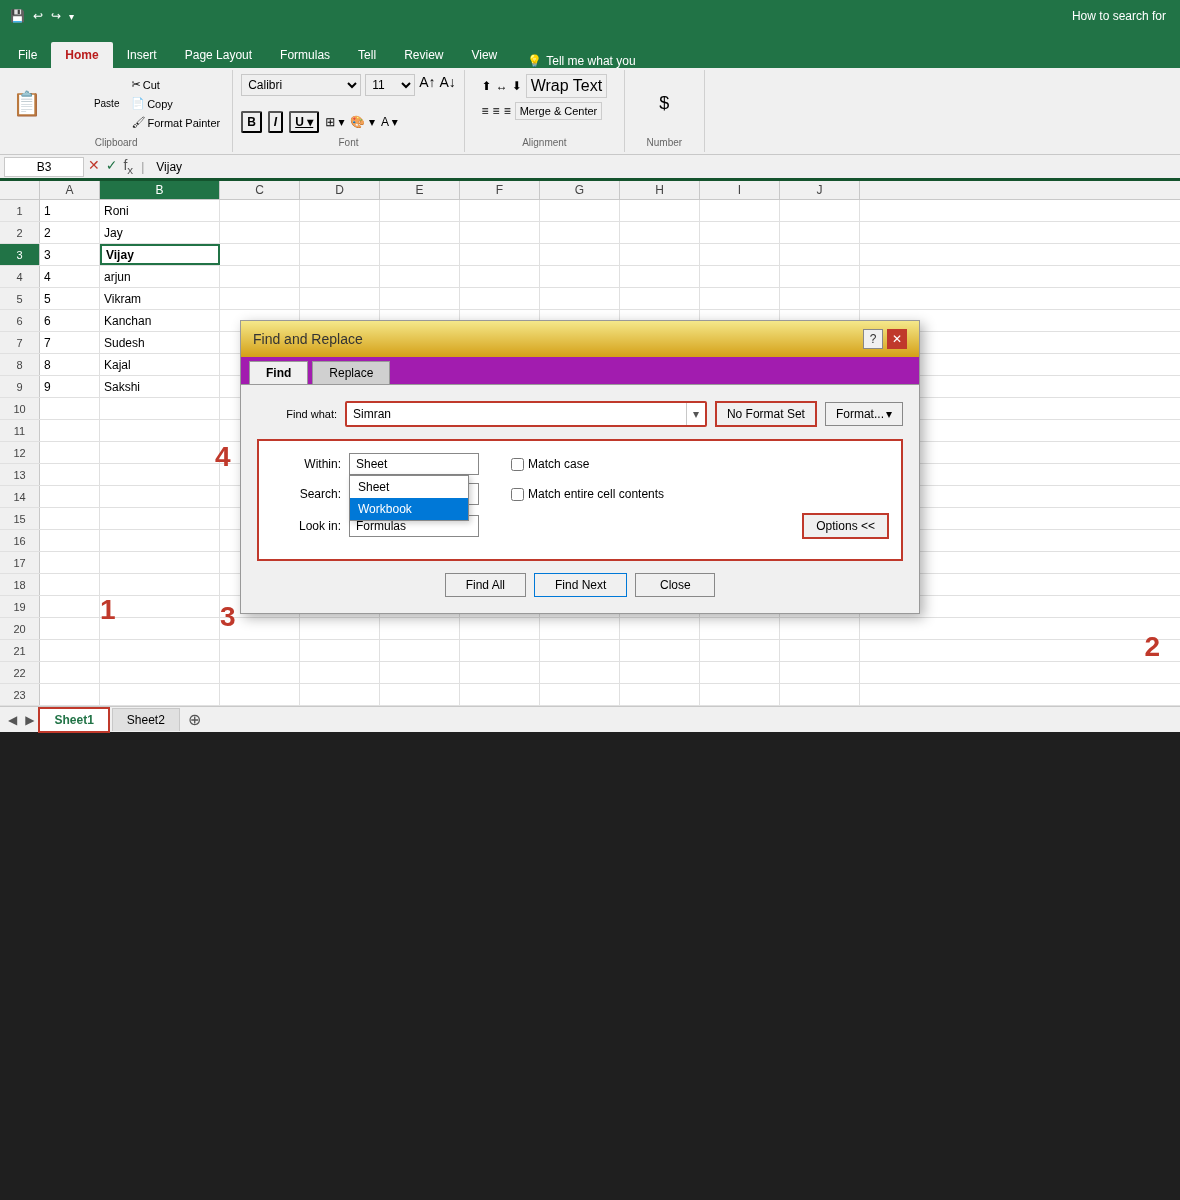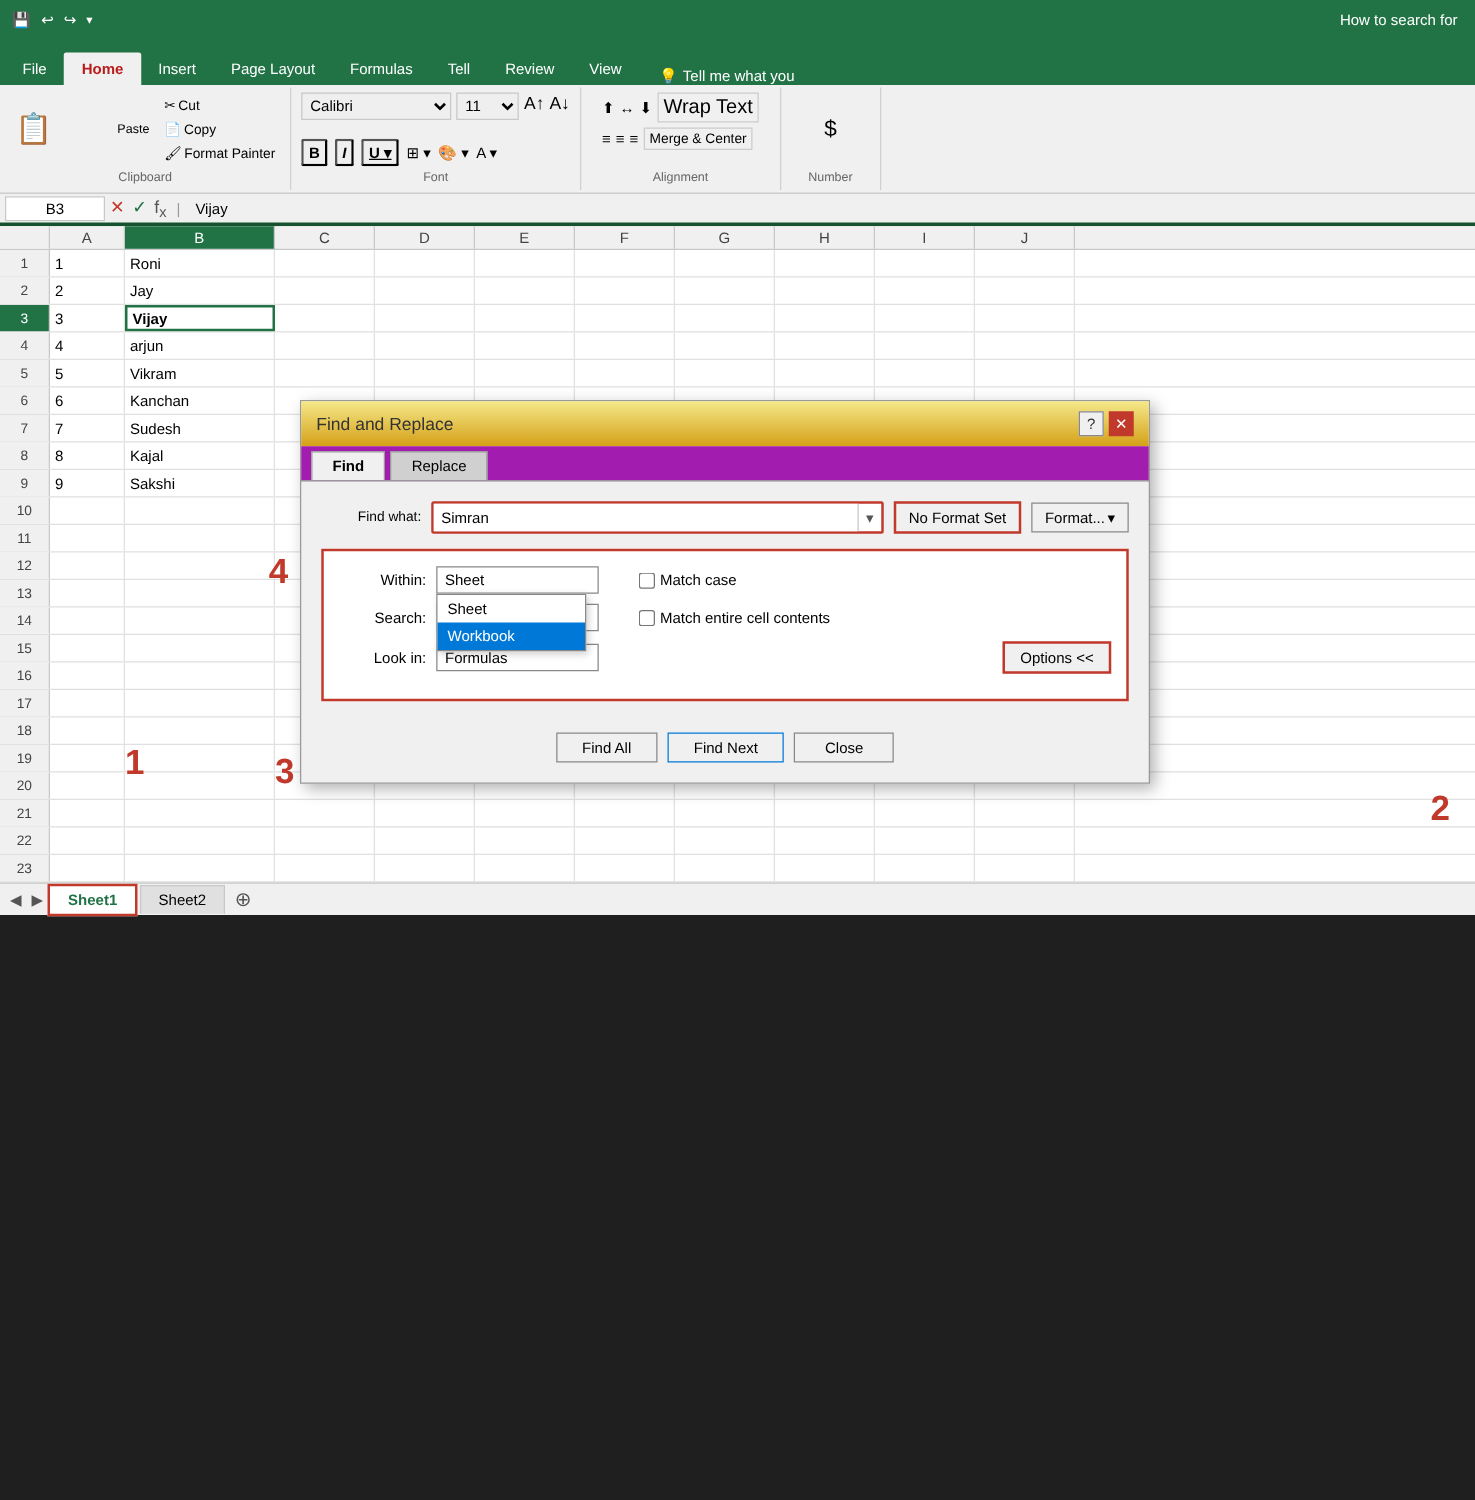--- a/index.html
+++ b/index.html
@@ -378,21 +378,21 @@
       display: flex;
       align-items: center;
       gap: 4px;
       font-size: 12px;
     }
 
     .dialog-buttons {
       display: flex;
       justify-content: center;
       gap: 8px;
-      margin-top: 25px;
+      margin-top: 12px;
     }
     .dlg-btn {
       padding: 4px 20px;
       border: 1px solid #888;
       background: #f0f0f0;
       font-size: 12px;
       cursor: pointer;
       min-width: 80px;
     }
     .dlg-btn.primary {

